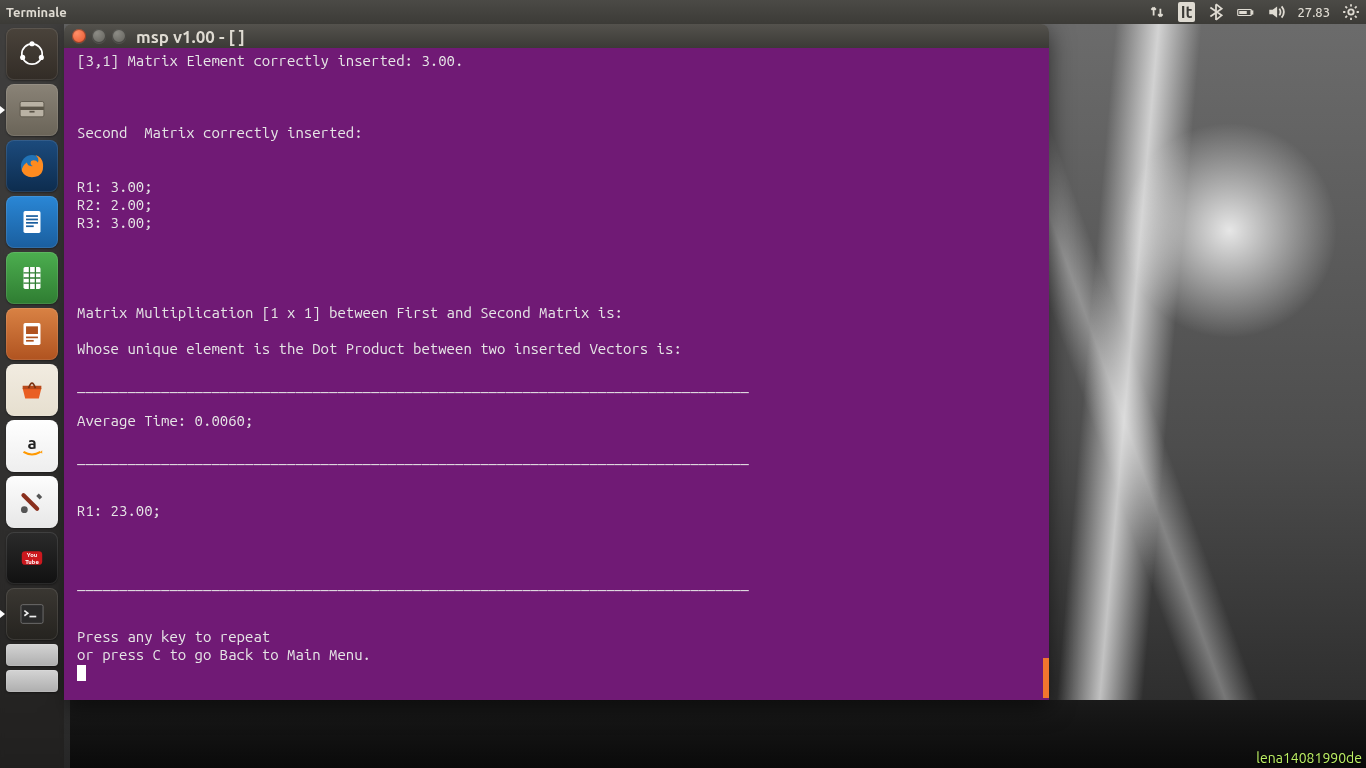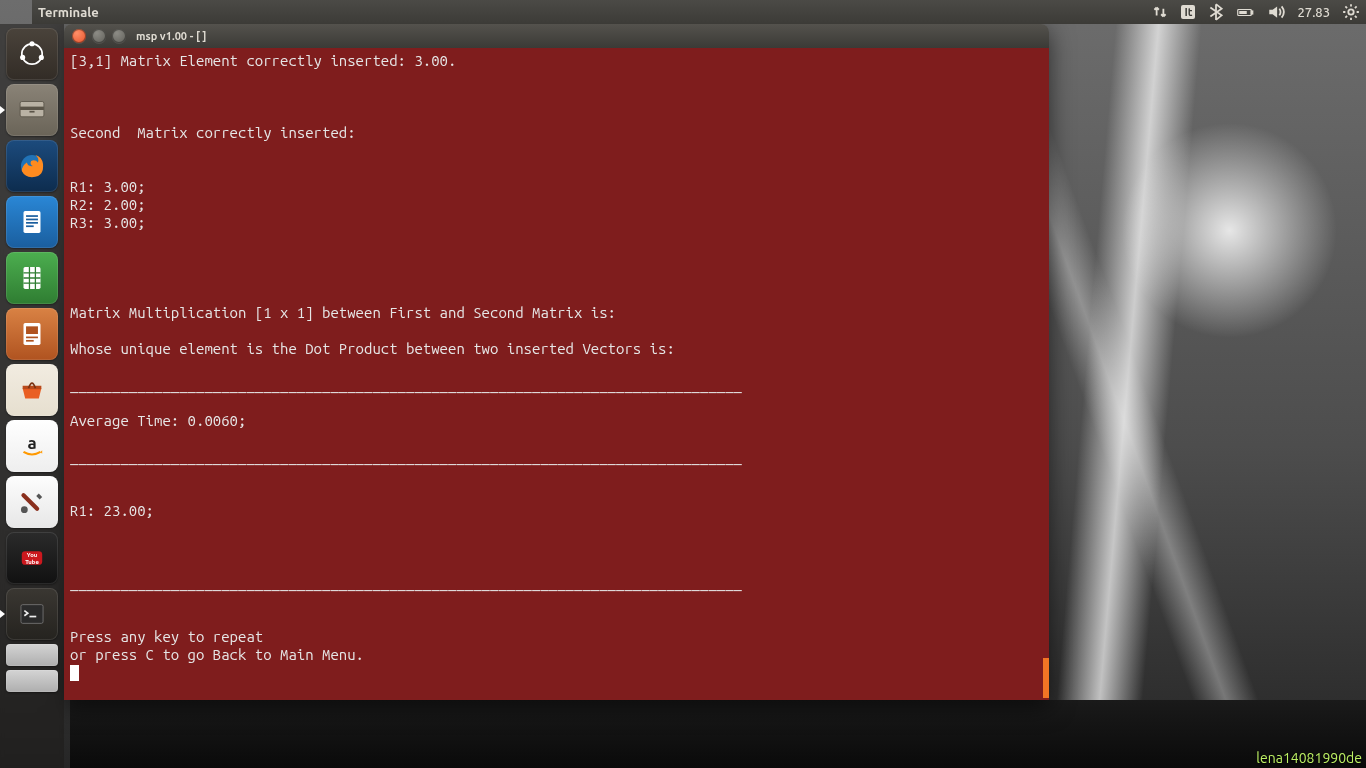--- a/index.html
+++ b/index.html
@@ -15,52 +15,52 @@
       linear-gradient(to bottom, #6d6d6d 0%, #4d4d4d 58%, #262626 100%);
   }
   .wp-bottom { position:absolute; left:70px; right:0; top:700px; height:68px;
     background: linear-gradient(to bottom, #1a1a1a, #0a0a0a); }
   .wp-credit { position: absolute; right: 4px; bottom: 2px; color: #bef264; font-size: 14px; text-shadow: 0 1px 2px #000; }
 
   
   .top-panel { position: absolute; top: 0; left: 0; right: 0; height: 24px;
     background: linear-gradient(to bottom, #4b4a46 0%, #3c3b37 100%);
     color: #dfdbd2; display: flex; align-items: center; font-size: 13px;
-    font-weight: 500; z-index: 500; padding: 0 6px; margin-left: 32px; }
+    font-weight: 500; z-index: 500; padding: 0 6px; }
   .top-panel .app-name { font-weight: 700; }
   .top-panel .spacer { flex: 1; }
   .tray { display: flex; align-items: center; gap: 12px; }
   .tray .ico { display:inline-flex; align-items:center; justify-content:center; width:18px; height:18px; }
-  .tray .lang { background:#dfdbd2; color:#3c3b37; font-size:11px; font-weight:700; padding:1px 3px; border-radius:2px; }
+  .tray .lang { background:#dfdbd2; color:#3c3b37; font-size:16px; font-weight:700; padding:1px 3px; border-radius:2px; }
   .tray svg { stroke:#dfdbd2; fill:none; stroke-width:1.6; }
 
   
   .launcher { position: absolute; top: 24px; left: 0; bottom: 0; width: 64px;
     background: rgba(30,28,26,0.55); backdrop-filter: blur(2px);
     display: flex; flex-direction: column; align-items: center; padding-top: 4px; gap: 4px; z-index: 400; }
   .tile { width: 52px; height: 52px; border-radius: 8px; display:flex; align-items:center; justify-content:center;
     box-shadow: inset 0 0 0 1px rgba(255,255,255,0.1), 0 1px 2px rgba(0,0,0,0.4); position:relative; }
   .tile.short { height: 22px; border-radius:4px; }
   .pip { position:absolute; left:-6px; top:50%; width:0;height:0; transform:translateY(-50%);
     border-top:4px solid transparent; border-bottom:4px solid transparent; border-left:5px solid #fff; }
   .tile svg { width: 34px; height: 34px; }
 
   
   .termwin { position: absolute; left: 64px; top: 24px; width: 985px; height: 676px;
     border-top-left-radius: 8px; border-top-right-radius: 8px; overflow: hidden;
     box-shadow: 0 6px 24px rgba(0,0,0,0.6); z-index: 300; display:flex; flex-direction:column; }
   .termwin .titlebar { height: 24px; background: linear-gradient(to bottom,#54524d 0%, #3b3a36 100%);
-    display:flex; align-items:center; padding: 0 8px; gap:10px; color:#dfdbd2; font-size:11px; font-weight:600; }
+    display:flex; align-items:center; padding: 0 8px; gap:10px; color:#dfdbd2; font-size:17px; font-weight:600; }
   .winbtns { display:flex; gap:6px; }
   .winbtn { width:14px; height:14px; border-radius:50%; box-shadow: inset 0 0 0 1px rgba(0,0,0,0.35), 0 1px 0 rgba(255,255,255,0.1);}
   .winbtn.close{ background: radial-gradient(circle at 35% 30%, #ff8f68, #e5522a);}
   .winbtn.min  { background: radial-gradient(circle at 35% 30%, #8d8c86, #5f5e58);}
   .winbtn.max  { background: radial-gradient(circle at 35% 30%, #8d8c86, #5f5e58);}
-  .termbody { flex:1; background:#7f1d1d; color:#e6e6e6; font-family:"Ubuntu Mono","DejaVu Sans Mono",monospace;
-    font-size:15px; line-height:18px; padding: 4px 4px 4px 6px; white-space: pre; position:relative; }
+  .termbody { flex:1; background:#701a75; color:#e6e6e6; font-family:"Ubuntu Mono","DejaVu Sans Mono",monospace;
+    font-size:15px; line-height:18px; padding: 4px 4px 4px 13px; white-space: pre; position:relative; }
   .cursor { display:inline-block; width:9px; height:16px; background:#fff; vertical-align:text-bottom; }
   .termbody .scroll-hint { position:absolute; right:0; bottom:2px; width:6px; height:40px; background:#ff7f27; opacity:0.9;}
 </style>
 </head>
 <body>
 
 <div class="wallpaper"></div>
 <div class="wp-bottom"></div>
 <div class="wp-credit">lena14081990de</div>
 

